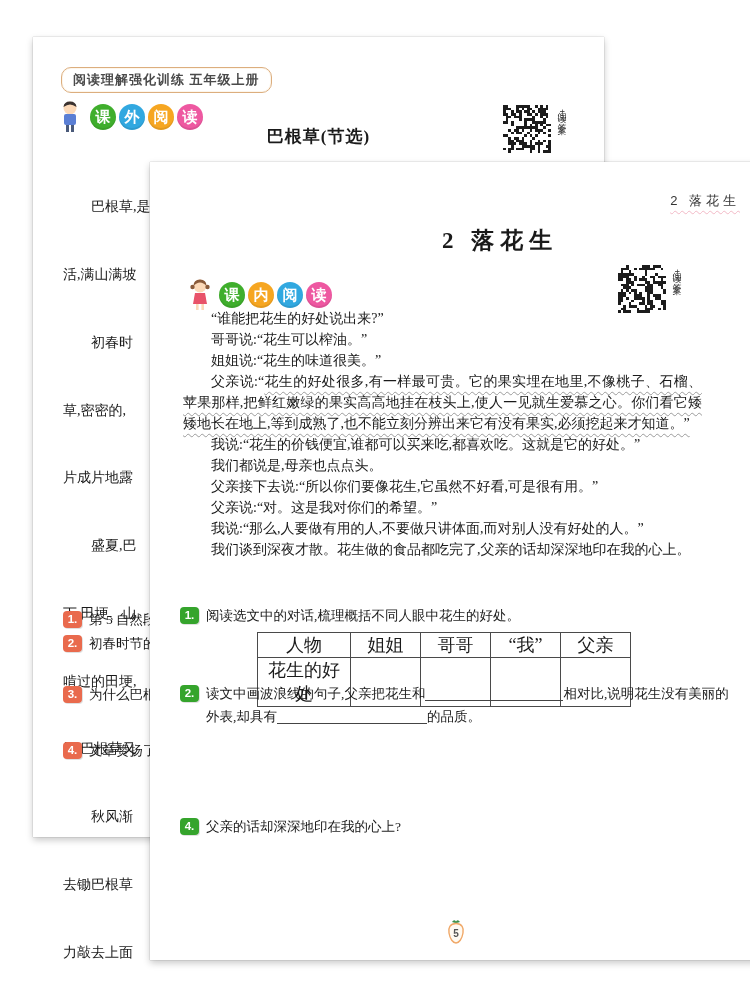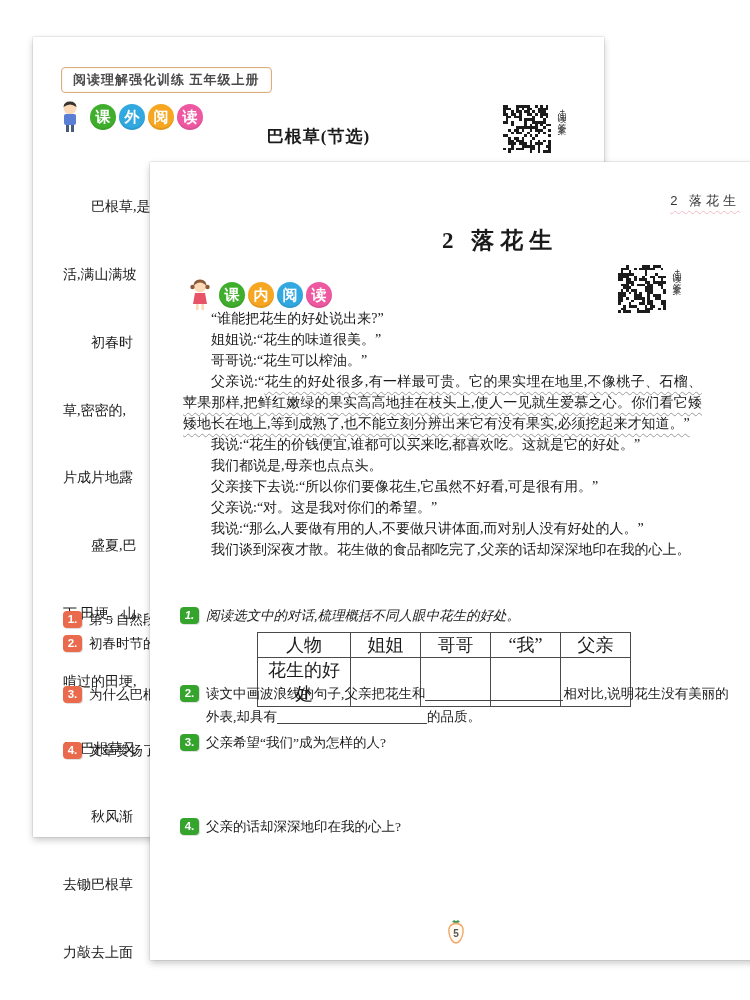--- a/index.html
+++ b/index.html
@@ -3,21 +3,21 @@
 <meta charset="utf-8">
 <style>
   html,body{margin:0;padding:0;background:#ffffff;}
   .canvas{position:relative;width:750px;height:1000px;overflow:hidden;background:#fff;
           font-family:"Liberation Serif","DejaVu Serif",serif;color:#1a1a1a;}
   .page{position:absolute;background:#fff;box-shadow:0 3px 7px rgba(0,0,0,.22),0 0 1px rgba(0,0,0,.35);}
   #back-page{left:33px;top:37px;width:571px;height:800px;z-index:1;}
   #front-page{left:150px;top:162px;width:568px;height:798px;z-index:2;padding-left:44px;}
 
   
-  .edition{position:absolute;left:28px;top:30px;border:1px solid #dcae7e;border-radius:4px;
+  .edition{position:absolute;left:28px;top:30px;border:1px solid #dcae7e;border-radius:10px;
            padding:3px 11px;font-size:13px;font-weight:bold;color:#4a4a4a;letter-spacing:1px;
            box-shadow:inset 0 0 0 1px #fdf6ec;font-family:"Liberation Sans",sans-serif;}
 
   
   .badge-row{position:absolute;display:flex;align-items:center;gap:3px;}
   .badge-row .kid{margin-right:4px;}
   .circle{width:26px;height:26px;border-radius:50%;color:#fff;font-size:15px;font-weight:bold;
           display:flex;align-items:center;justify-content:center;
           font-family:"Liberation Sans",sans-serif;box-shadow:inset 0 -2px 0 rgba(0,0,0,.08);}
   .cg{background:#3fae2c}.cb{background:#31a8e0}.co{background:#f6a621}.cp{background:#ee58a1}
@@ -810,32 +810,32 @@
         </svg>
       </span>
       <span class="circle cg">课</span>
       <span class="circle co">内</span>
       <span class="circle cb">阅</span>
       <span class="circle cp">读</span>
     </div>
 
     <div class="fp-body">
       <p>“谁能把花生的好处说出来?”</p>
+      <p>哥哥说:“花生可以榨油。”</p>
       <p>姐姐说:“花生的味道很美。”</p>
-      <p>哥哥说:“花生可以榨油。”</p>
       <p><span>父亲说:“</span><span class="wavy">花生的好处很多,有一样最可贵。它的果实埋在地里,不像桃子、石榴、苹果那样,把鲜红嫩绿的果实高高地挂在枝头上,使人一见就生爱慕之心。你们看它矮矮地长在地上,等到成熟了,也不能立刻分辨出来它有没有果实,必须挖起来才知道。”</span></p>
       <p>我说:“花生的价钱便宜,谁都可以买来吃,都喜欢吃。这就是它的好处。”</p>
       <p>我们都说是,母亲也点点头。</p>
       <p>父亲接下去说:“所以你们要像花生,它虽然不好看,可是很有用。”</p>
       <p>父亲说:“对。这是我对你们的希望。”</p>
       <p>我说:“那么,人要做有用的人,不要做只讲体面,而对别人没有好处的人。”</p>
       <p>我们谈到深夜才散。花生做的食品都吃完了,父亲的话却深深地印在我的心上。</p>
     </div>
 
-    <div class="q" style="top:442px;font-style:italic;">
+    <div class="q" style="top:442px;">
       <span class="qn grn">1.</span><span>阅读选文中的对话,梳理概括不同人眼中花生的好处。</span>
     </div>
 
     <table class="answer-table">
       <tbody>
           <tr>
         <td class="c0">人物</td>
         <td class="cx">姐姐</td>
         <td class="cx">哥哥</td>
         <td class="cx">“我”</td>
@@ -848,23 +848,20 @@
         <td class="cx"></td>
         <td class="cx"></td>
       </tr>
     </tbody>
       </table>
 
     <div class="q" style="top:520px;">
       <span class="qn grn">2.</span><span>读文中画波浪线的句子,父亲把花生和</span><span class="blank w1"></span><span>相对比,说明花生没有美丽的外表,却具有</span><span class="blank w2"></span><span>的品质。</span>
     </div>
 
-    <div class="q" style="top:569px;">
-      <span class="qn grn">3.</span><span>父亲希望“我们”成为怎样的人?</span>
-    </div>
 
     <div class="q" style="top:653px;">
       <span class="qn grn">4.</span><span>父亲的话却深深地印在我的心上?</span>
     </div>
 
     <div class="pagenum">
       <svg width="24" height="30" viewBox="0 0 24 30">
         <path d="M8 4 Q10 1 12 3.5 Q14 1 16 4 Q13 5 12 5 Q11 5 8 4Z" fill="#3c8f4a"></path>
         <path d="M12 5.5 C18 5.5 20 10 19 15 C18 21 15 25 12 25 C9 25 6 21 5 15 C4 10 6 5.5 12 5.5 Z" fill="#fffaf2" stroke="#f0a868" stroke-width="1.4"></path>
         <text x="12" y="18.5" text-anchor="middle" font-size="10" font-weight="bold" fill="#555" font-family="Liberation Sans, sans-serif">5</text>

